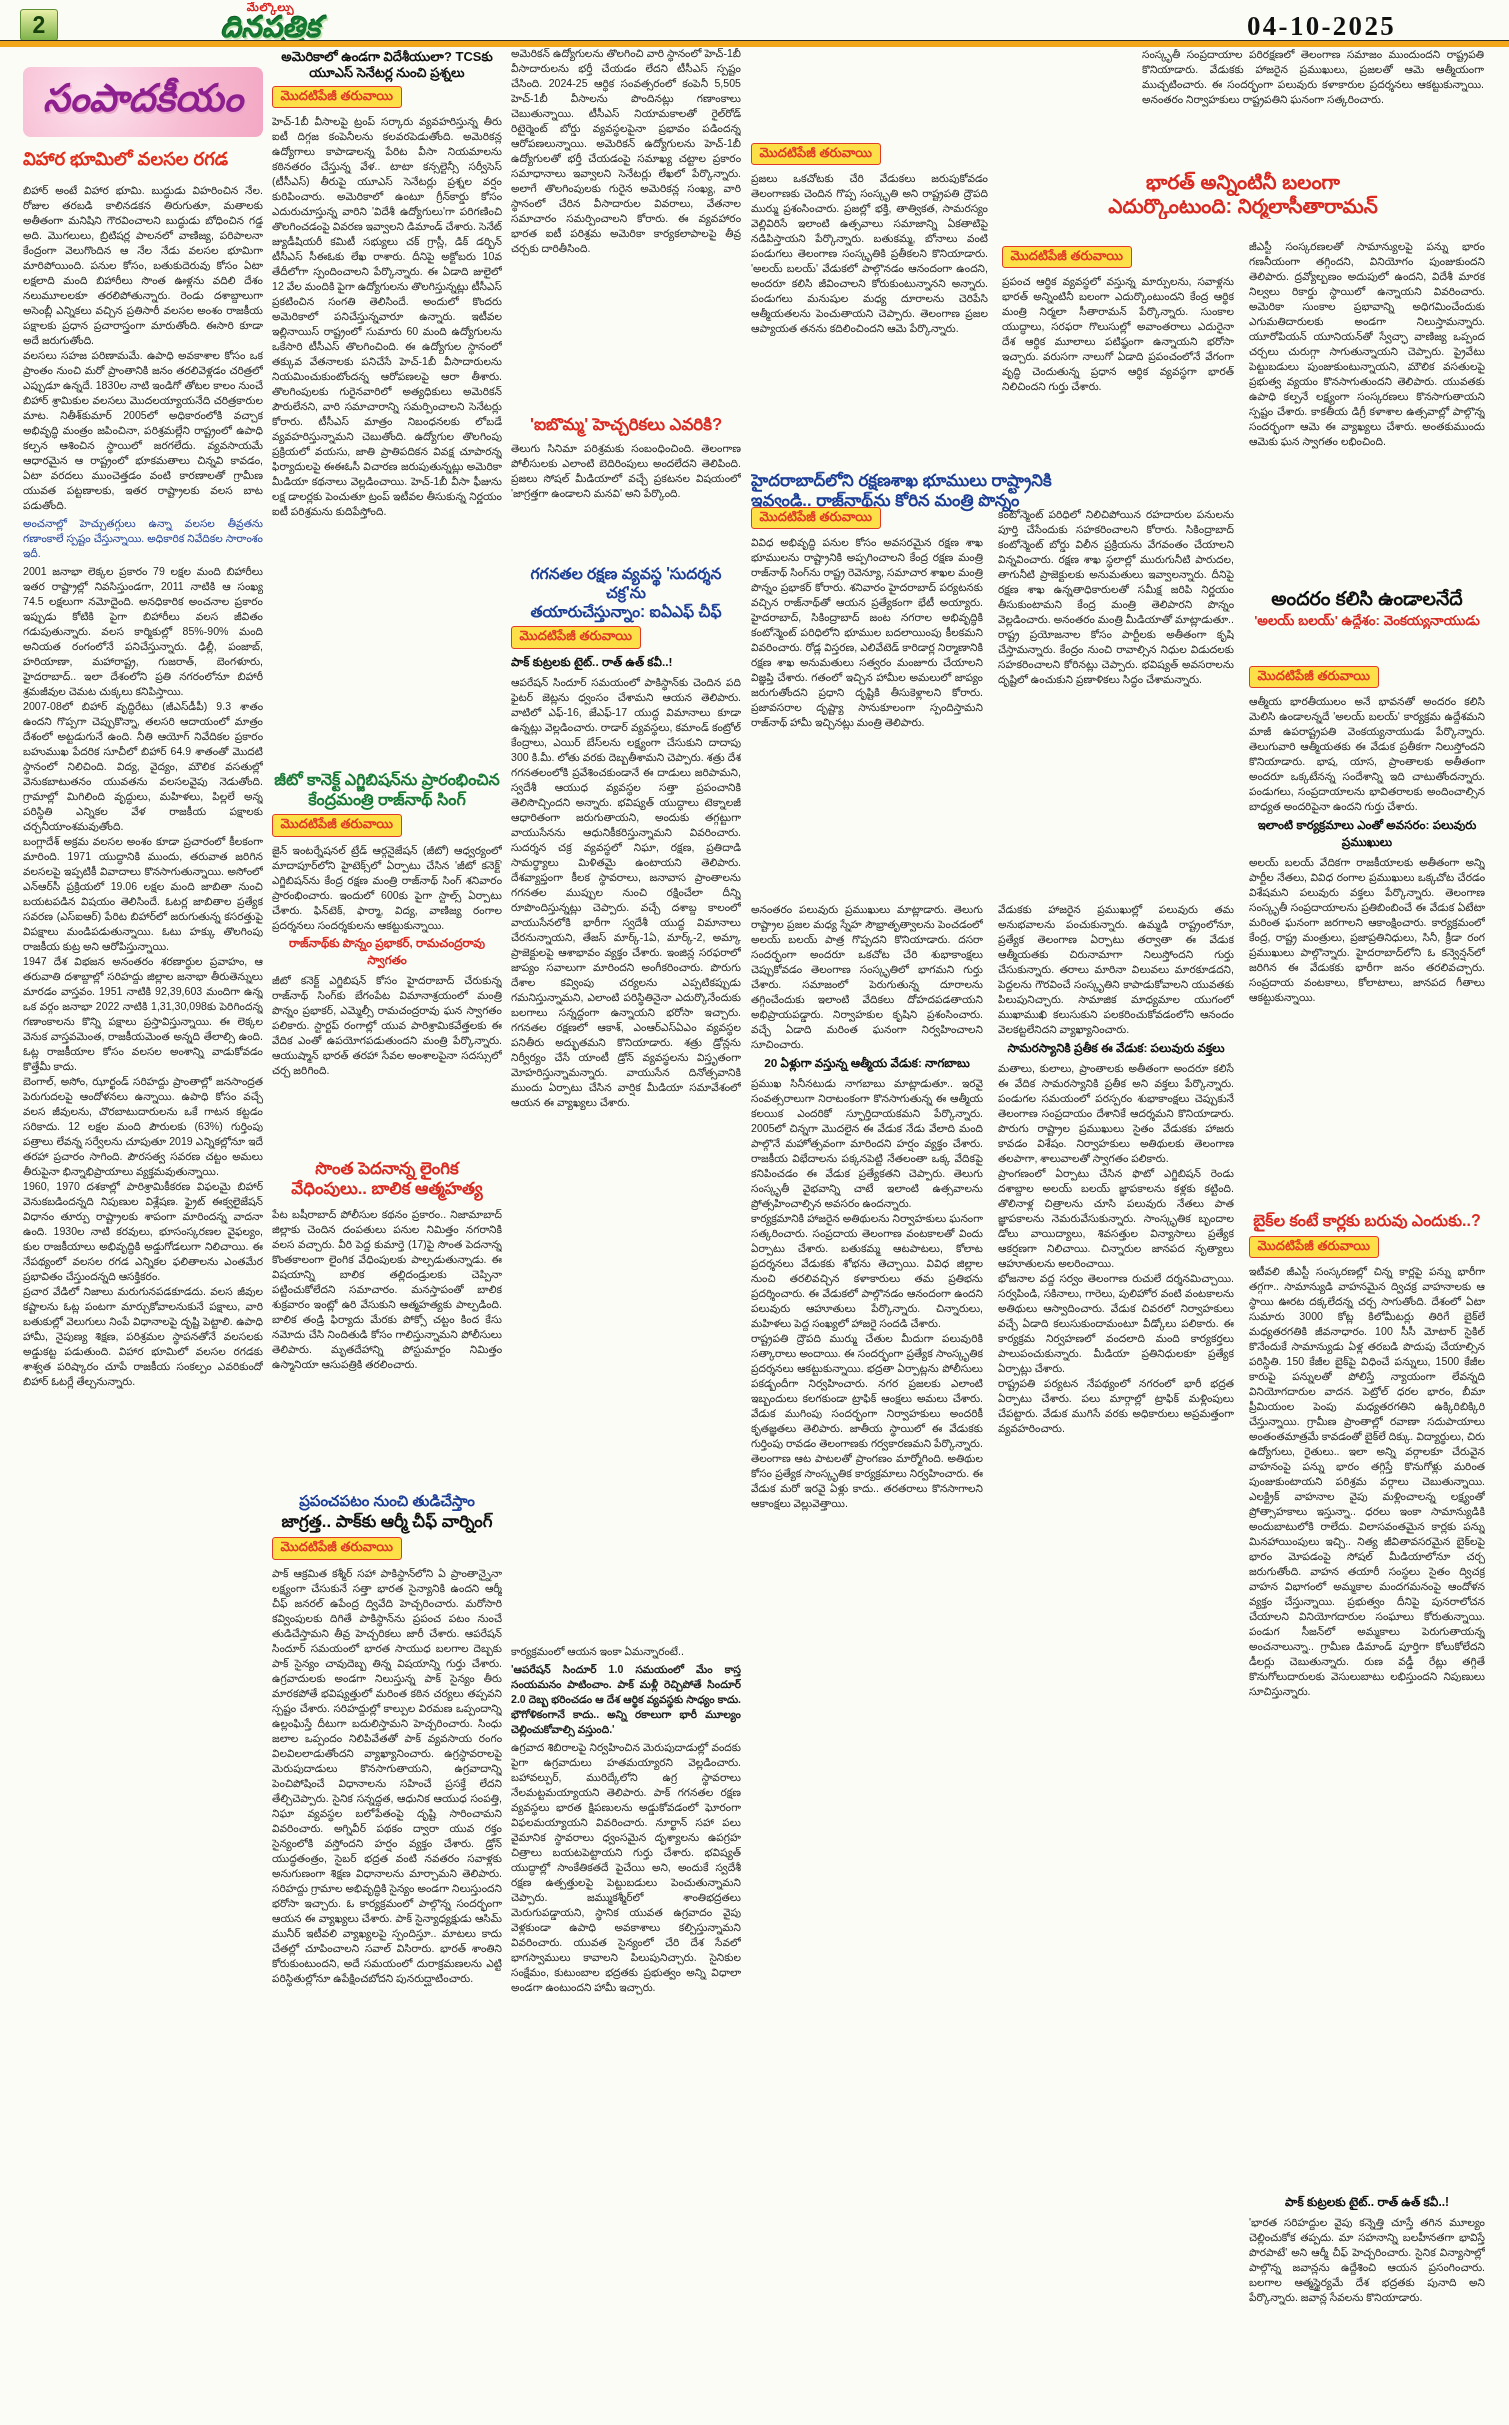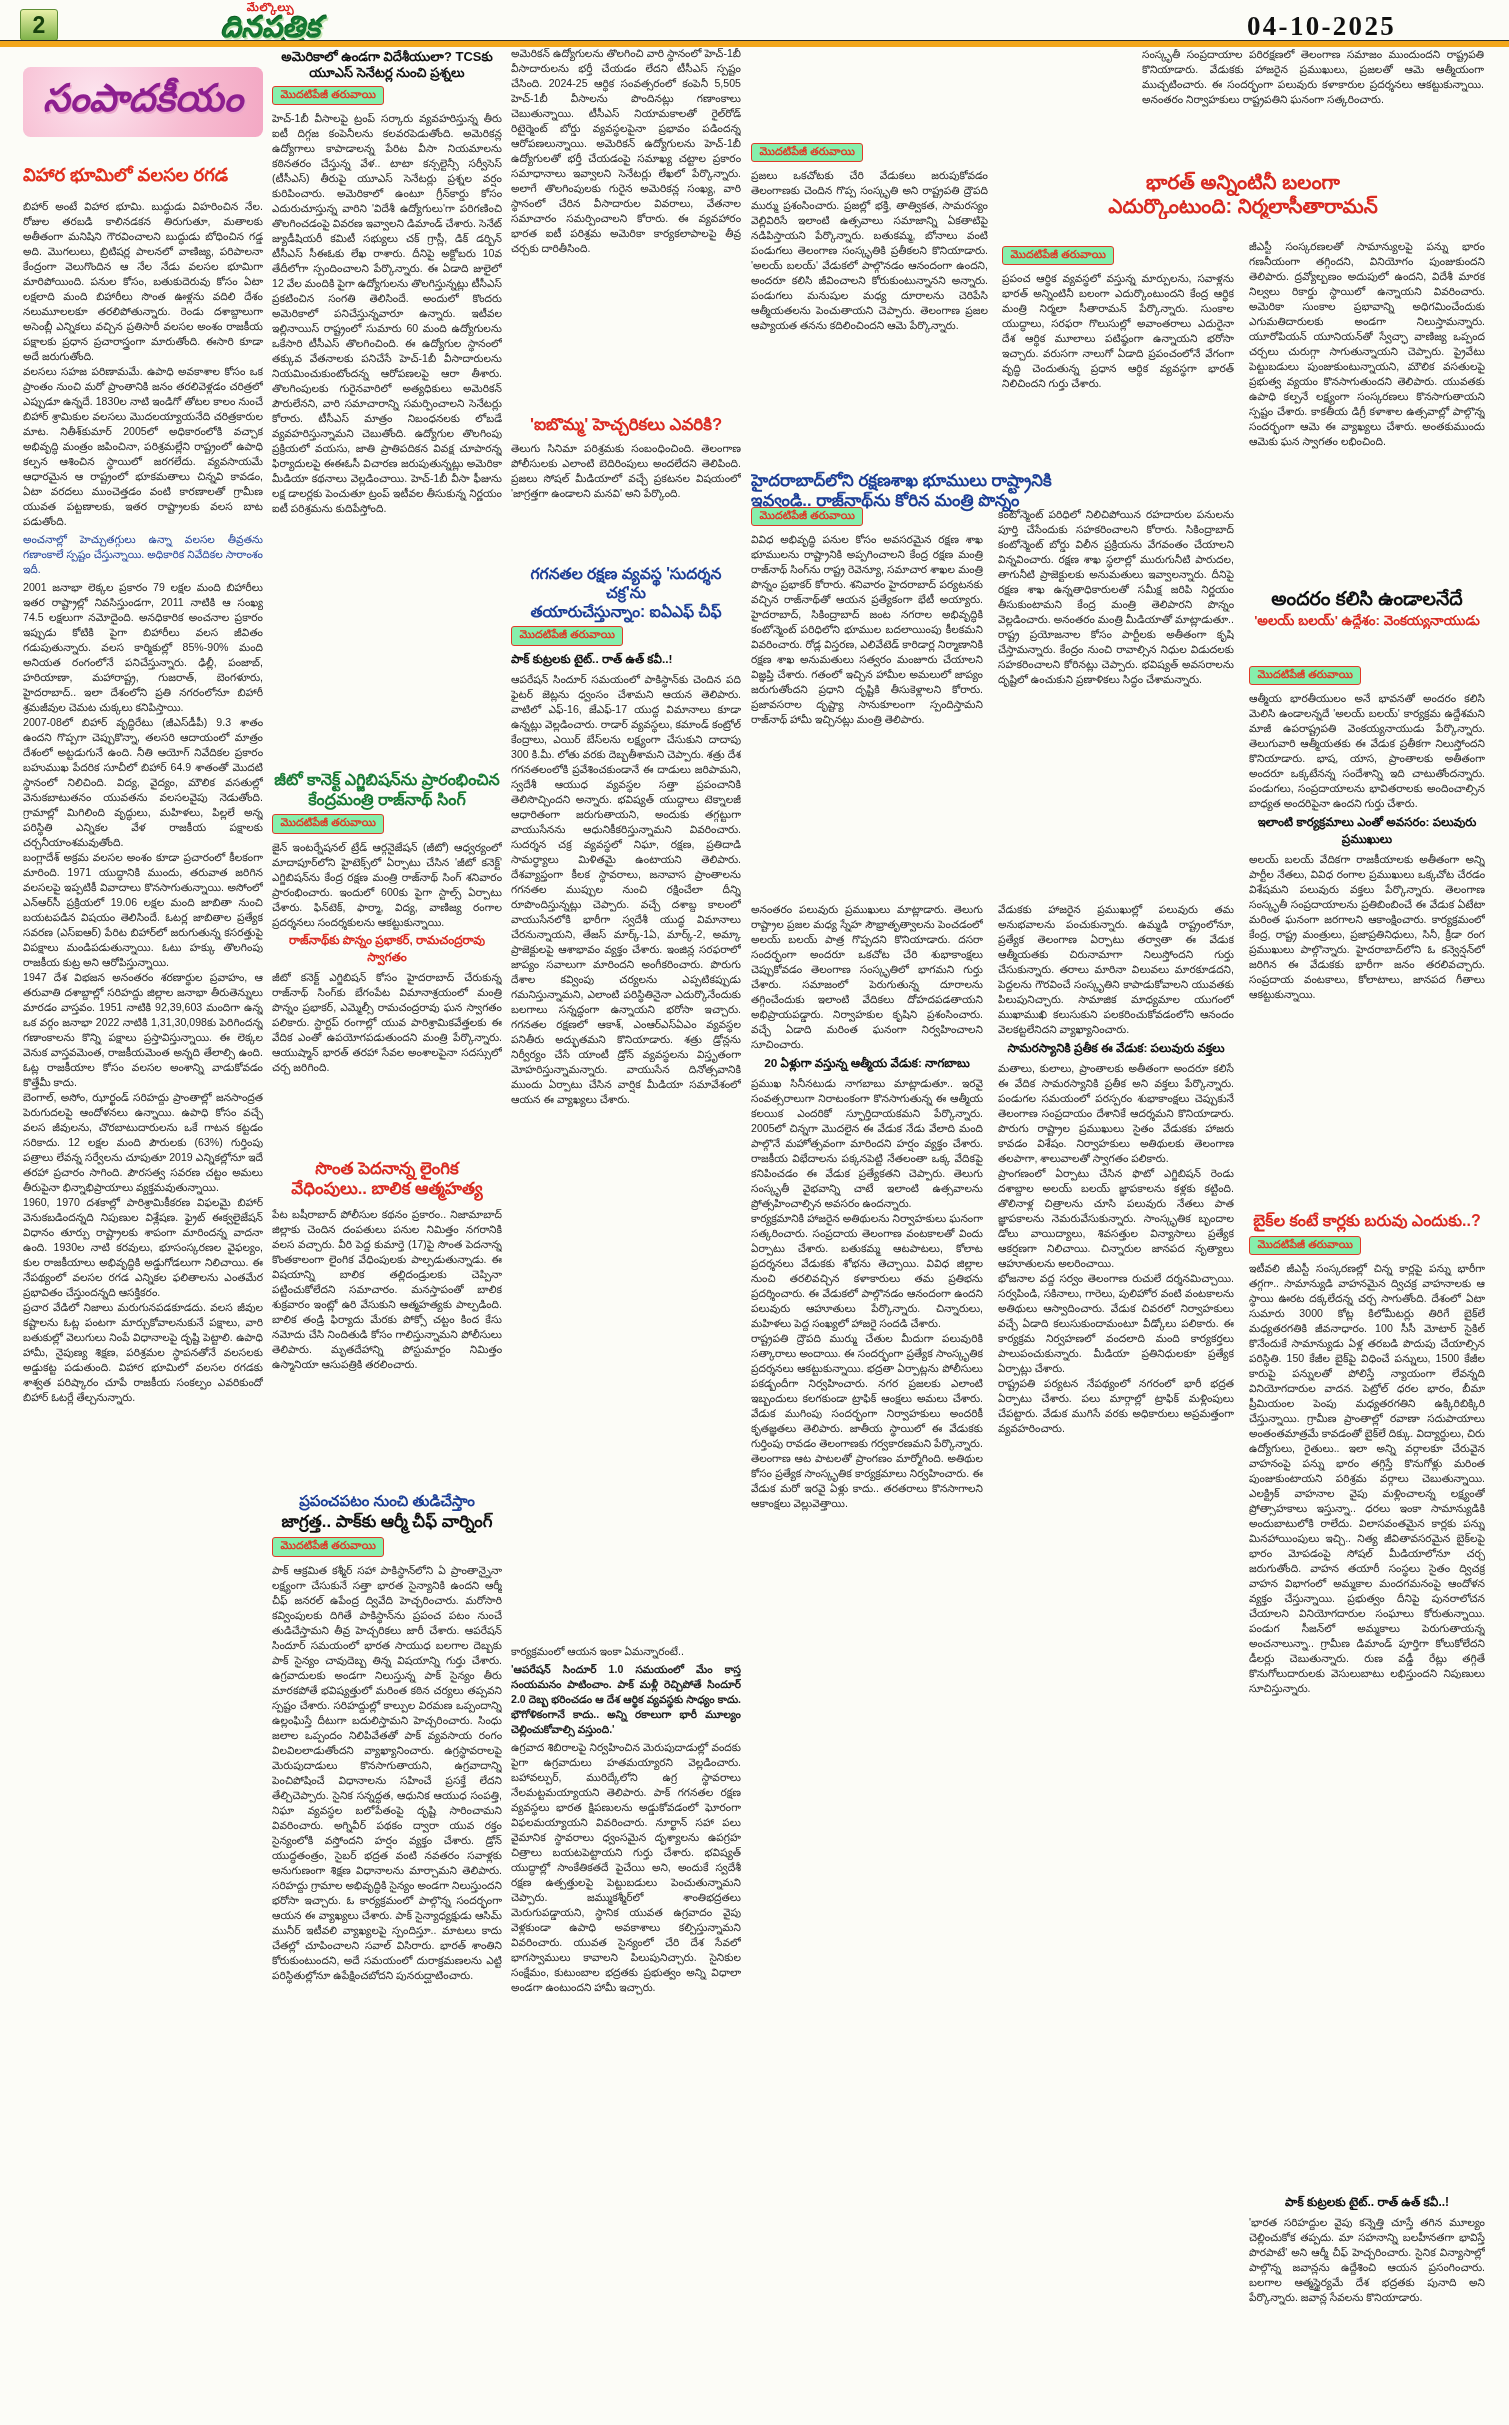--- a/index.html
+++ b/index.html
@@ -17,22 +17,22 @@
   .body.wide { line-height:15px; }
   .hl { font-weight:700; text-align:center; white-space:pre-line; line-height:1.22; }
   .hl.left { text-align:left; }
   .red   { color:#d92b21; }
   .blue  { color:#1d3f96; }
   .green { color:#1a7a35; }
   .black { color:#101010; }
   .tagwrap { margin:5.3px 0 6px; text-align:left; }
   .tag {
     display:inline-block; border:1.5px solid #e03a28; color:#e03a28;
-    font-weight:700; font-size:11px; padding:0.8px 7.6px 1.5px;
-    border-radius:3px; background:#86efac;
+    font-weight:700; font-size:13px; padding:0.8px 7.6px 1.5px;
+    border-radius:3px; background:#fde047;
   }
   .subhead { font-weight:700; text-align:center; margin:3.8px 0 3px; font-size:11.8px; color:#101010; white-space:pre-line; }
   .subhead.red { color:#d92b21; }
   .subhead.left { text-align:left; }
   .quotepara { font-weight:700; }
   
   .pagenum {
     left:20px; top:9px; width:38px; height:32px;
     background:linear-gradient(180deg,#e9f0a8,#7fb24a);
     border:0.8px solid #5d8d35; border-radius:3px;
@@ -56,21 +56,21 @@
   
   .masthead {
     height:70px; border-radius:7.6px;
     background:radial-gradient(circle at 30% 40%, #fce4ee 0%, #f7bcd1 55%, #f3a8c4 100%);
     display:flex; align-items:center; justify-content:center;
   }
   .masthead span {
     font-family:"Liberation Serif","DejaVu Serif",serif; font-style:italic;
     font-weight:700; font-size:38px; color:#8d1f8f; text-shadow:1.5px 1.5px 0 #eaa7cb;
   }
-  .ed-headline { margin-top:28px; font-size:18px; font-weight:700; color:#e0301d; }
+  .ed-headline { margin-top:12px; font-size:18px; font-weight:700; color:#e0301d; }
   .ed-body { margin-top:9px; }
   .ed-blue { color:#1d3f96; margin:3px 0; }
 </style>
 </head>
 <body>
 
 <div class="page">
 
   <div class="blk pagenum">
     <span>2</span>

